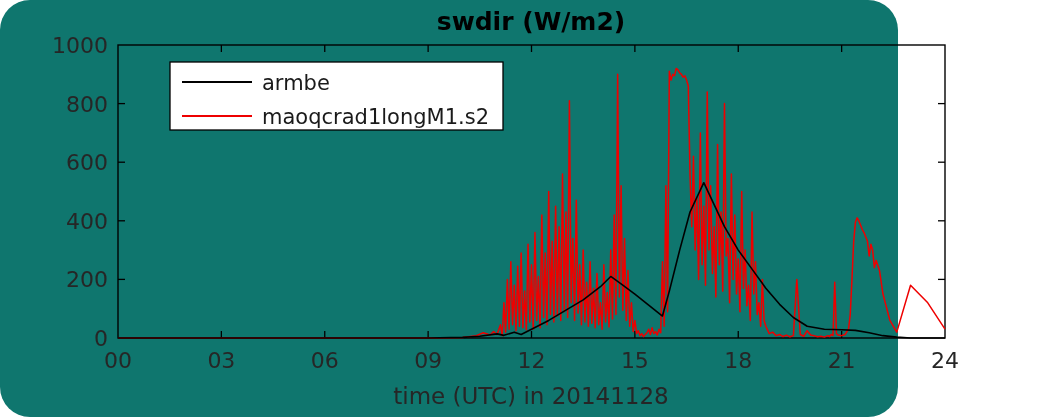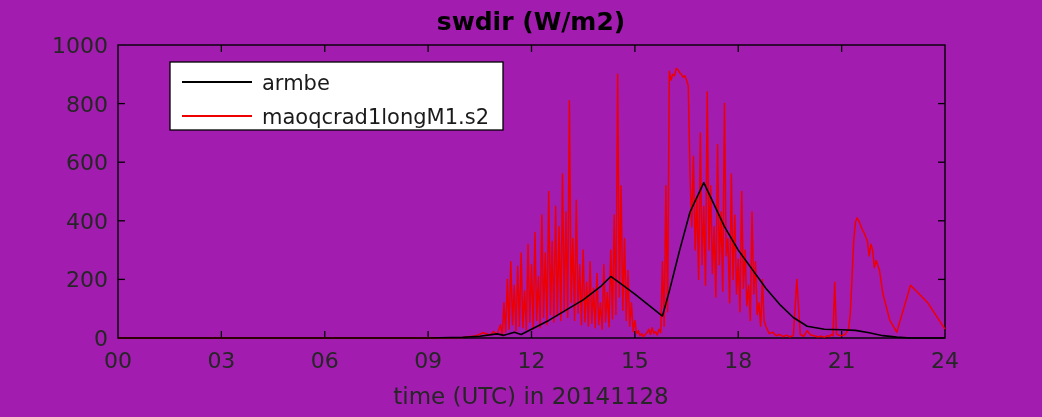--- a/index.html
+++ b/index.html
@@ -8,23 +8,24 @@
     background: #ffffff;
   }
   body {
     width: 1042px;
     height: 417px;
     font-family: "DejaVu Sans", sans-serif;
     overflow: hidden;
   }
   #figure {
     position: relative;
-    width: 1042px;
+    width: 898px;
     height: 417px;
-    background: #a21caf;
+    background: #0f766e;
+    border-radius: 30px;
   }
   #chart-svg {
     position: absolute;
     left: 0;
     top: 0;
     width: 1042px;
     height: 417px;
   }
   .chart-title {
     font-family: "DejaVu Sans", sans-serif;

